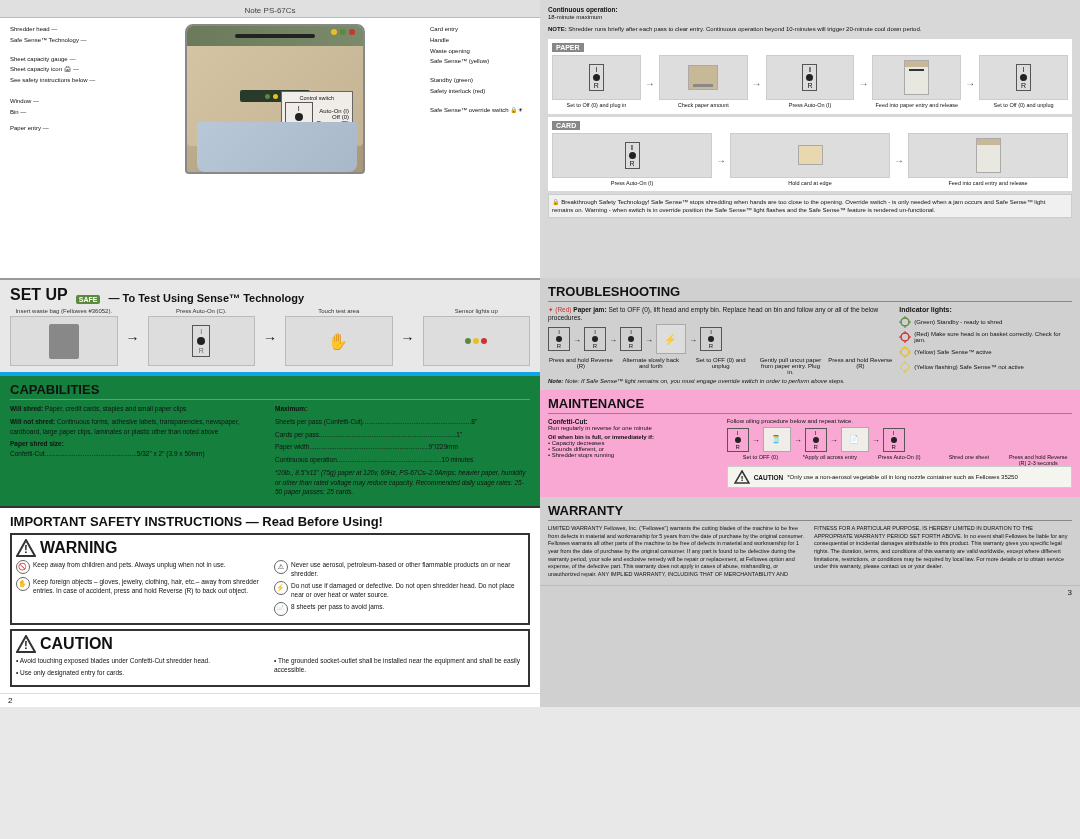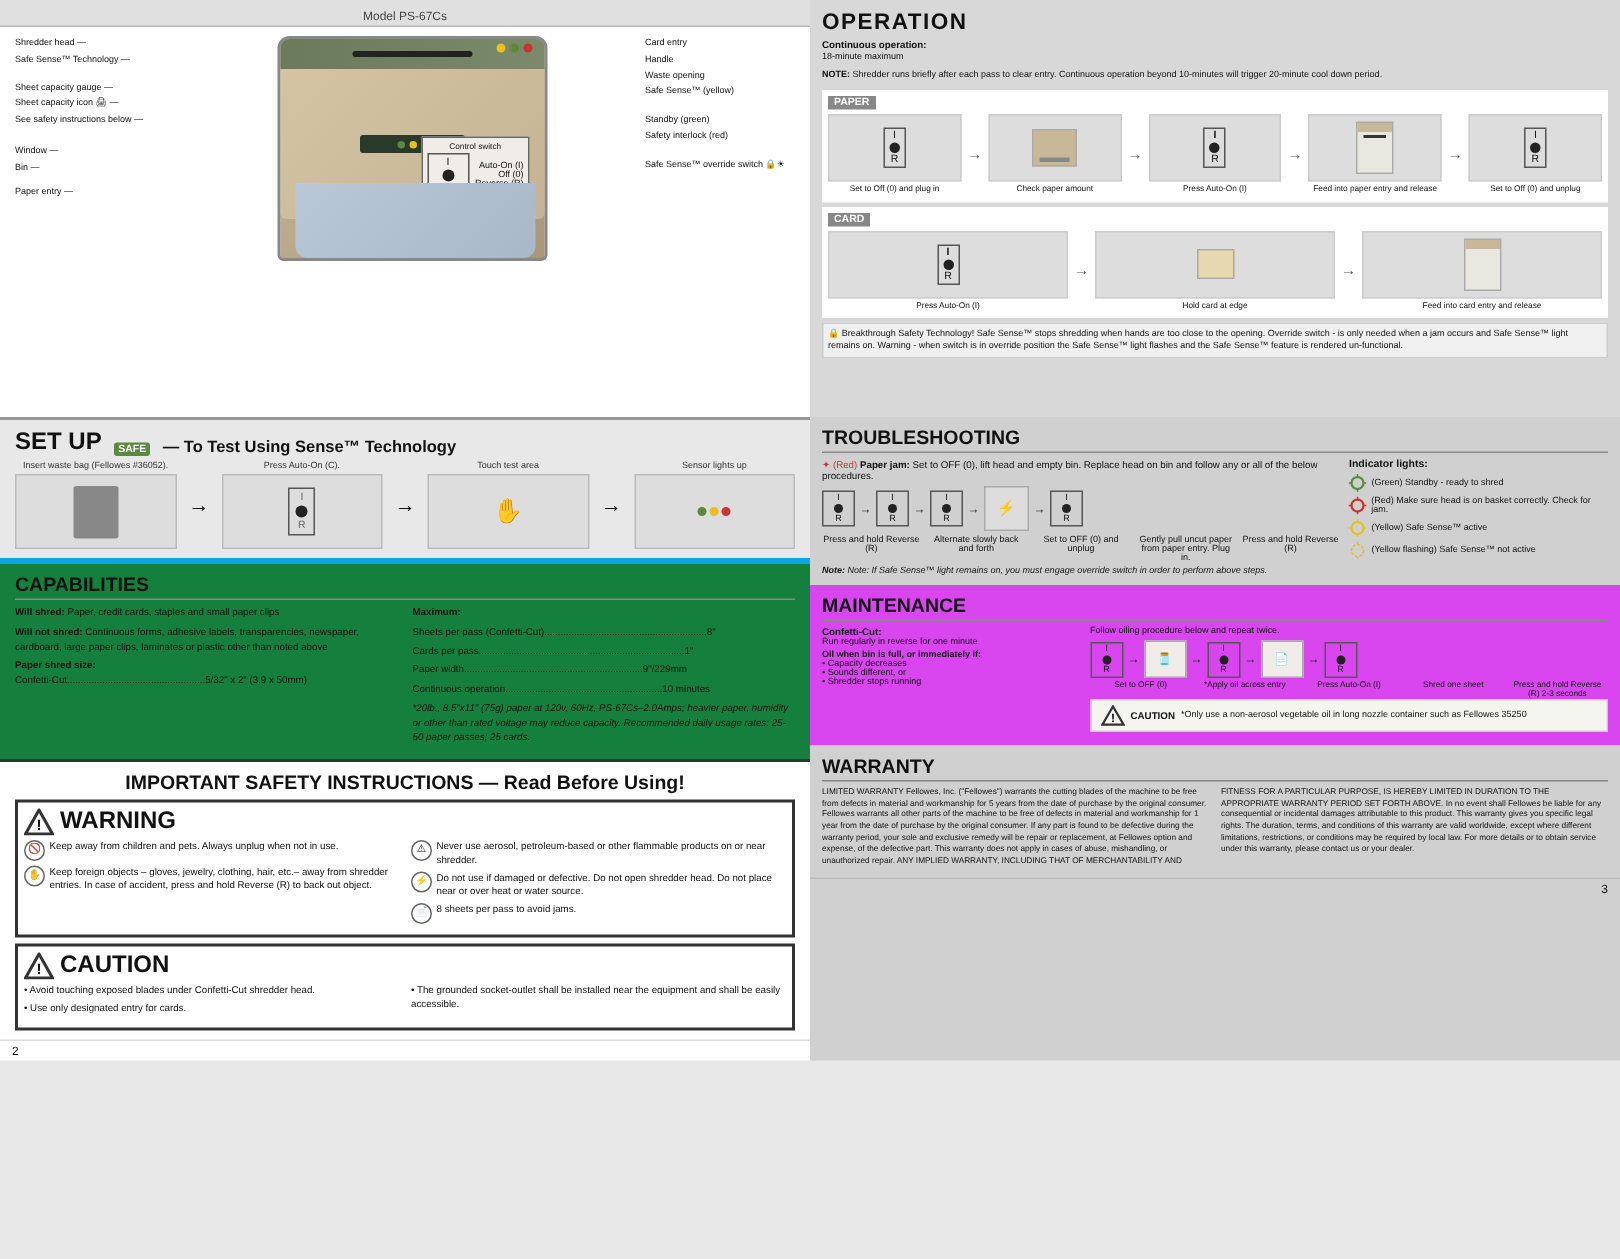--- a/index.html
+++ b/index.html
@@ -154,21 +154,20 @@
     .cap-bold { font-weight: bold; }
     
     .safety-section {
       background: #fff;
       padding: 6px 10px;
       border-top: 2px solid #333;
     }
     .safety-title {
       font-size: 13px;
       font-weight: bold;
-      text-align: center;
       margin-bottom: 4px;
     }
     .warning-box {
       border: 2px solid #333;
       padding: 4px;
       margin-bottom: 4px;
     }
     .warning-header {
       display: flex;
       align-items: center;
@@ -319,21 +318,21 @@
     }
     .indicator-item {
       display: flex;
       align-items: center;
       gap: 3px;
       margin-bottom: 3px;
     }
     
     .maintenance-section {
       padding: 6px 8px;
-      background: #d946ef;
+      background: #f9a8d4;
     }
     
     .warranty-section {
       padding: 6px 8px;
       background: #d0d0d0;
     }
     .warranty-content {
       display: flex;
       gap: 8px;
     }
@@ -448,21 +447,21 @@
 </head>
 <body>
 
 <div class="page-wrapper">
 
   <div class="top-section">
 
     <div class="left-col">
 
       <div class="english-header">
-        <div class="model">Model PS-67Cs</div>
+        <div class="model">Note PS-67Cs</div>
       </div>
 
       <div class="diagram-area">
         <div style="display:flex; width:100%; gap:6px; align-items:flex-start;">
 
           <div style="width:110px; font-size:6px; line-height:1.8;">
             <div>Shredder head —</div>
             <div>Safe Sense™ Technology —</div>
             <div style="margin-top:8px;">Sheet capacity gauge —</div>
             <div>Sheet capacity icon 🖨 —</div>
@@ -519,21 +518,20 @@
             <div>Safety interlock (red)</div>
             <div style="margin-top:8px;">Safe Sense™ override switch 🔒☀</div>
           </div>
         </div>
       </div>
 
     </div>
 
     <div class="right-col">
       <div class="operation-section">
-        <div class="op-title">OPERATION</div>
 
         <div style="display:flex; gap:8px; margin-bottom:4px;">
           <div style="flex:1;">
             <div class="op-info-bold">Continuous operation:</div>
             <div class="op-info-box">18-minute maximum</div>
             <div class="note-text">
               <span class="bold">NOTE:</span> Shredder runs briefly after each pass to clear entry. Continuous operation beyond 10-minutes will trigger 20-minute cool down period.
             </div>
           </div>
         </div>

